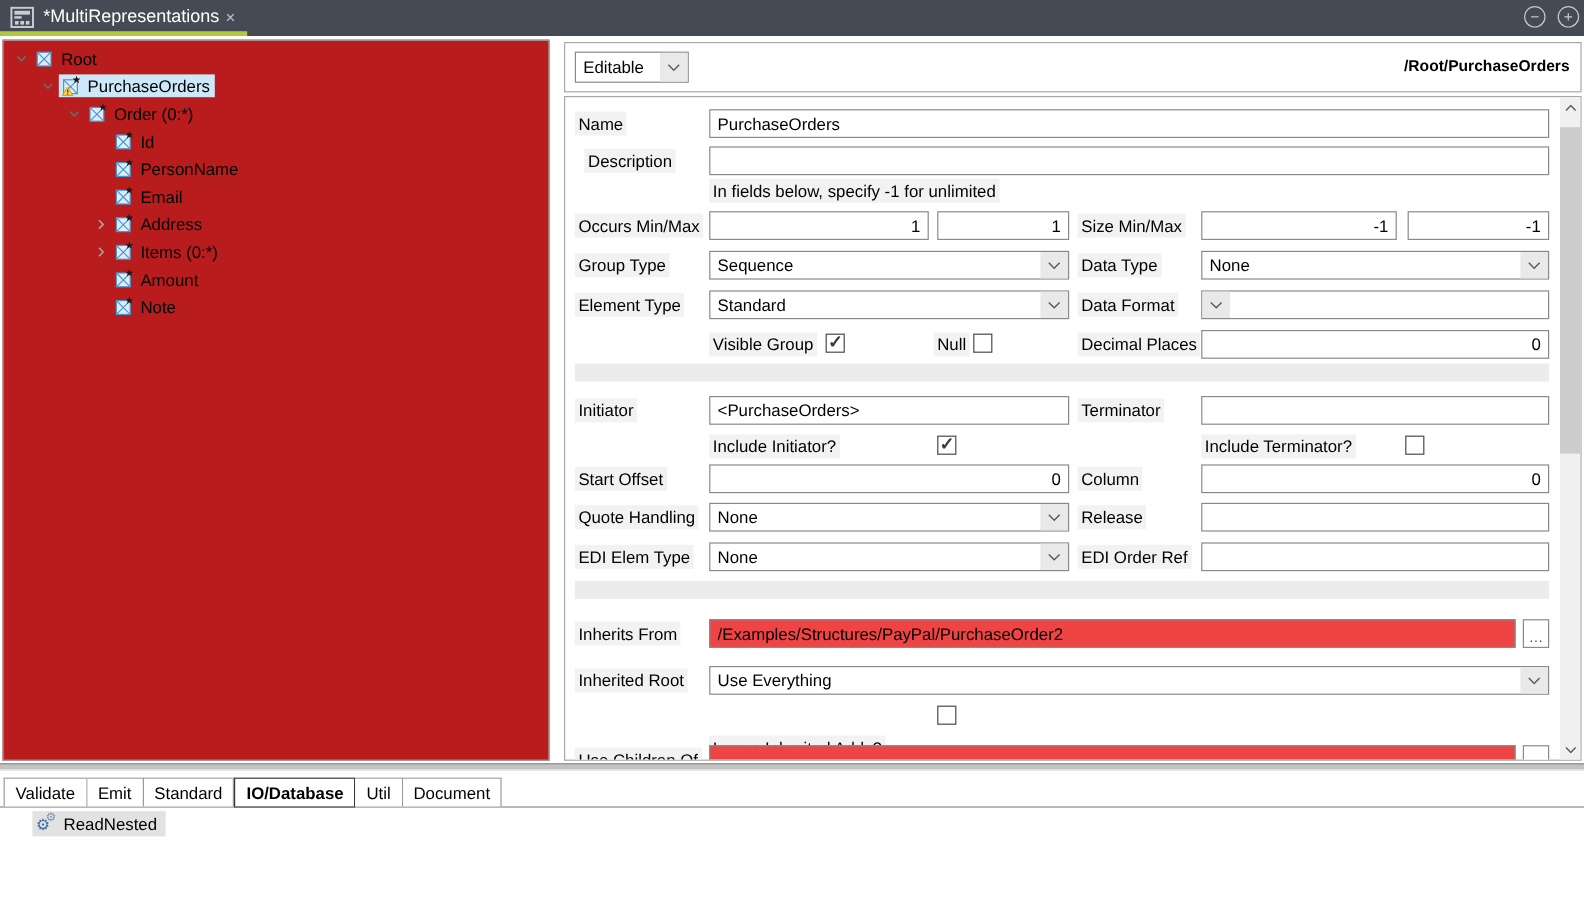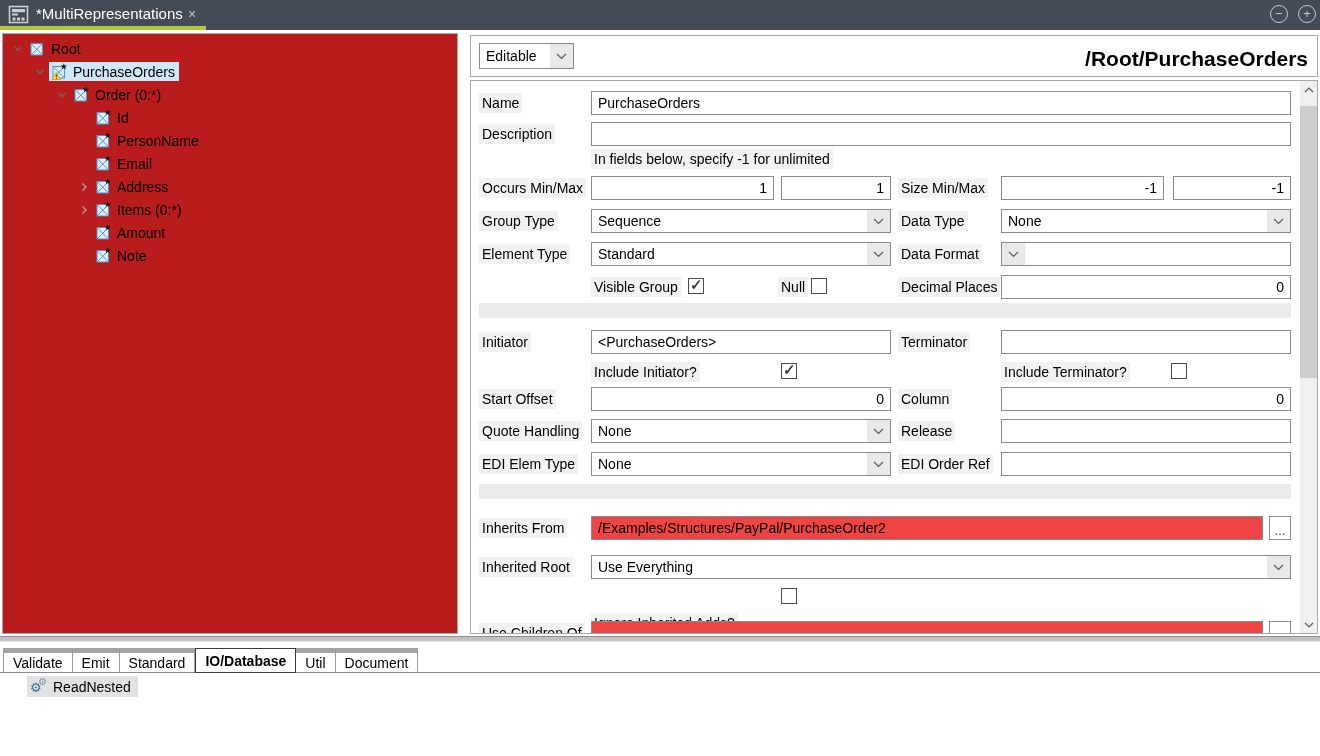--- a/index.html
+++ b/index.html
@@ -22,21 +22,21 @@
   .node-box { display:inline-flex; align-items:center; gap:5px; padding:1px 4px 1px 2px; }
   .node-box.selected { background:#cde9f9; }
   .tree-icon { width:17px; height:17px; flex:none; display:inline-block; }
 
   
   .toolbar { position:absolute; left:470px; top:35px; width:848px; height:42px; border:1px solid #a8a8a8; background:#fff; }
   .combo { border:1px solid #8a8a8a; background:#fff; display:flex; align-items:stretch; height:26px; }
   .combo-val { flex:1; font-size:14px; padding:0 6px; display:flex; align-items:center; overflow:hidden; white-space:nowrap; }
   .combo-arrow { width:23px; background:#e9e9e9; display:flex; align-items:center; justify-content:center; flex:none; }
   .mode-combo { position:absolute; left:8px; top:7px; width:95px; }
-  .path-label { position:absolute; right:9px; top:11px; font-size:21px; font-weight:bold; color:#000; }
+  .path-label { position:absolute; right:9px; top:11px; font-size:13px; font-weight:bold; color:#000; }
 
   
   .form-area { position:absolute; left:470px; top:80px; width:848px; height:554px; border:1px solid #a8a8a8; background:#fff; overflow:hidden; }
   .flabel { position:absolute; background:#f2f2f2; font-size:14px; height:20px; line-height:20px; padding:0 3px; white-space:nowrap; color:#000; }
   .field { position:absolute; height:24px; border:1px solid #8a8a8a; background:#fff; font-size:14px; font-family:inherit; padding:0 6px; color:#000; }
   .field.num { text-align:right; }
   .field.ro { background:#ef4444; }
   .fcombo { position:absolute; height:24px; }
   .checkbox { position:absolute; width:16px; height:16px; border:1px solid #4a4a4a; background:#fff; }
   .checkbox.checked::after { content:"✓"; position:absolute; left:1px; top:-3px; font-size:15px; font-weight:bold; color:#3c3c3c; }
@@ -49,21 +49,21 @@
   .vs-btn { position:absolute; left:0; width:17px; height:17px; display:flex; align-items:center; justify-content:center; background:#f0f0f0; }
   .vs-up { top:0; } .vs-down { bottom:0; }
   .vs-thumb { position:absolute; left:0; top:25px; width:17px; height:272px; background:#cdcdcd; }
 
   
   .splitter { position:absolute; left:0; top:636px; width:1320px; height:6px; background:#c2c2c2; border-top:1px solid #8e8e8e; border-bottom:1px solid #e6e6e6; }
 
   
   .tabline { position:absolute; left:0; top:672px; width:1320px; height:1px; background:#8a8a8a; }
   .tabstrip { position:absolute; left:3px; top:648px; height:25px; display:flex; z-index:2; }
-  .tab { height:24px; border-top:5px solid #a3a3a3; border-right:1px solid #9a9a9a; padding:0 9px; font-size:14px; display:flex; align-items:center; background:#fff; white-space:nowrap; }
+  .tab { height:24px; border-top:1px solid #a3a3a3; border-right:1px solid #9a9a9a; padding:0 9px; font-size:14px; display:flex; align-items:center; background:#fff; white-space:nowrap; }
   .tab:first-child { border-left:1px solid #9a9a9a; }
   .tab.selected { height:25px; border:1px solid #3a3a3a; font-weight:bold; }
 
   .fn-row { position:absolute; left:27px; top:676px; height:21px; background:#e2e2e2; display:flex; align-items:center; gap:5px; padding:0 7px 0 3px; font-size:14px; }
   .gears { position:relative; width:18px; height:18px; flex:none; }
   .gears .g1 { position:absolute; left:0; top:3px; font-size:13px; color:#3b6ea5; line-height:13px; }
   .gears .g2 { position:absolute; left:8px; top:-1px; font-size:10px; color:#7d94ad; line-height:10px; }
 </style>
 </head>
 <body>
@@ -231,21 +231,21 @@
     </span>
   </div>
   <span class="path-label">/Root/PurchaseOrders</span>
 </div>
 
 <div class="form-area">
 
   <span class="flabel" style="left:8px; top:12px;">Name</span>
   <input class="field" style="left: 120px; top: 10px; width: 700px;" value="PurchaseOrders">
 
-  <span class="flabel" style="left:8px; top:43px;">Description</span>
+  <span class="flabel" style="left:16px; top:43px;">Description</span>
   <input class="field" style="left: 120px; top: 41px; width: 700px;" value="">
 
   <span class="note">In fields below, specify -1 for unlimited</span>
 
   <span class="flabel" style="left:8px; top:97px;">Occurs Min/Max</span>
   <input class="field num" style="left: 120px; top: 95px; width: 183px;" value="1">
   <input class="field num" style="left: 310px; top: 95px; width: 110px;" value="1">
   <span class="flabel" style="left:427px; top:97px;">Size Min/Max</span>
   <input class="field num" style="left: 530px; top: 95px; width: 163px;" value="-1">
   <input class="field num" style="left: 702px; top: 95px; width: 118px;" value="-1">

